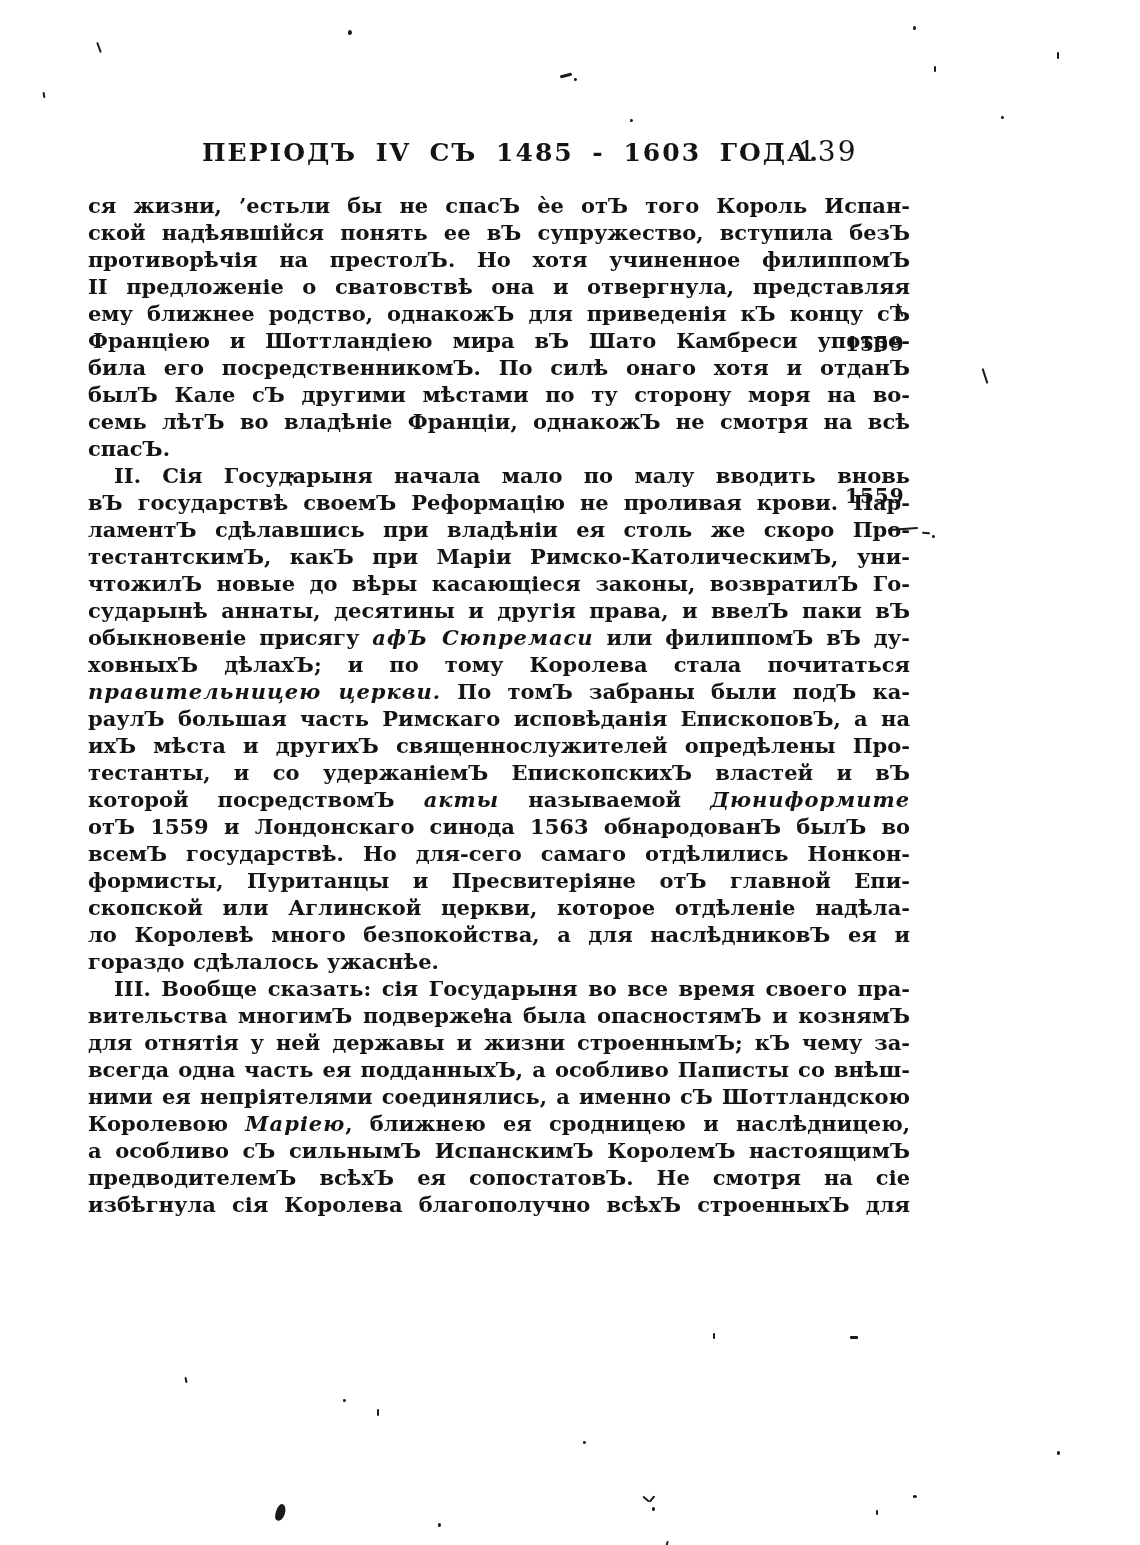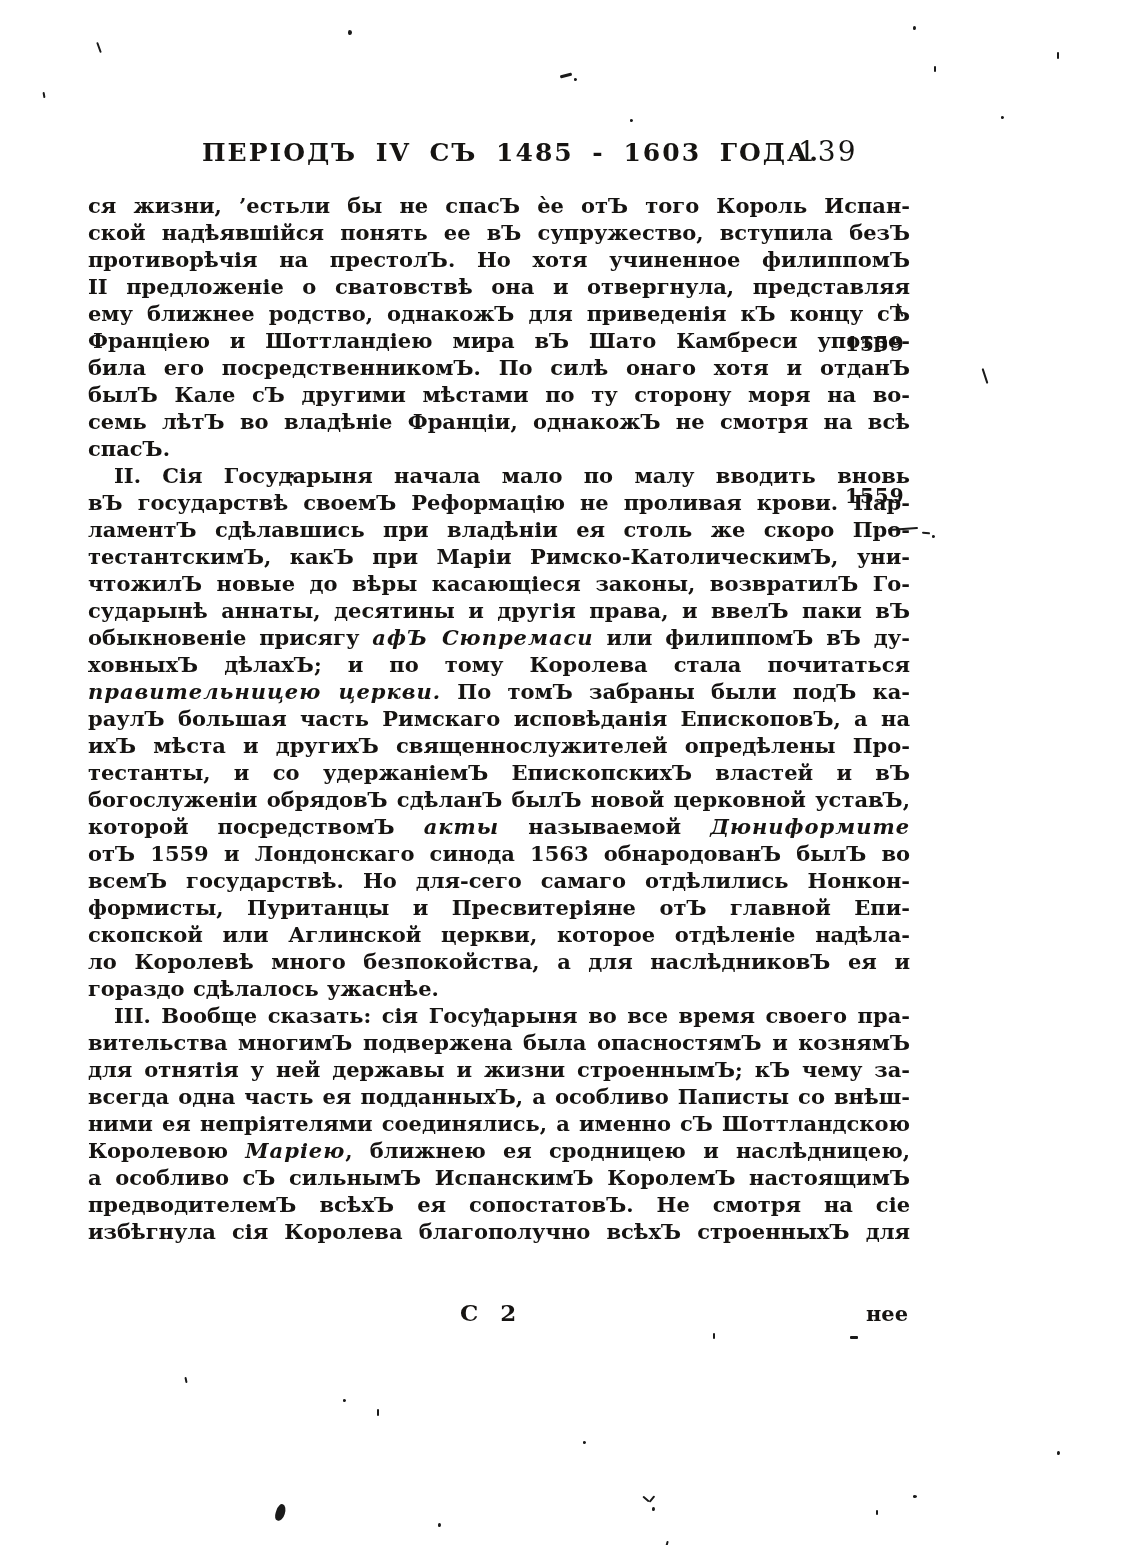--- a/index.html
+++ b/index.html
@@ -73,43 +73,38 @@
       <div class="line"><span>ламентЪ сдѣлавшись при владѣніи ея столь же скоро Про-</span></div>
       <div class="line"><span>тестантскимЪ, какЪ при Маріи Римско-КатолическимЪ, уни-</span></div>
       <div class="line"><span>чтожилЪ новые до вѣры касающіеся законы, возвратилЪ Го-</span></div>
       <div class="line"><span>сударынѣ аннаты, десятины и другія права, и ввелЪ паки вЪ</span></div>
       <div class="line"><span>обыкновеніе присягу </span><i>афЪ Сюпремаси</i><span> или филиппомЪ вЪ ду-</span></div>
       <div class="line"><span>ховныхЪ дѣлахЪ; и по тому Королева стала почитаться</span></div>
       <div class="line"><i>правительницею церкви.</i><span>  По томЪ забраны были подЪ ка-</span></div>
       <div class="line"><span>раулЪ большая часть Римскаго исповѣданія ЕпископовЪ, а на</span></div>
       <div class="line"><span>ихЪ мѣста и другихЪ священнослужителей опредѣлены Про-</span></div>
       <div class="line"><span>тестанты, и со удержаніемЪ ЕпископскихЪ властей и вЪ</span></div>
-      <div class="line"><span>богослуженіи обрядовЪ сдѣланЪ былЪ новой церковной уставЪ,</span></div>
       <div class="line"><span>которой посредствомЪ </span><i>акты</i><span> называемой </span><i>Дюниформите</i></div>
       <div class="line"><span>отЪ 1559 и Лондонскаго синода 1563 обнародованЪ былЪ во</span></div>
       <div class="line"><span>всемЪ государствѣ.  Но для-сего самаго отдѣлились Нонкон-</span></div>
       <div class="line"><span>формисты, Пуританцы и Пресвитеріяне отЪ главной Епи-</span></div>
       <div class="line"><span>скопской или Аглинской церкви, которое отдѣленіе надѣла-</span></div>
       <div class="line"><span>ло Королевѣ много безпокойства, а для наслѣдниковЪ ея и</span></div>
       <div class="line end"><span>гораздо сдѣлалось ужаснѣе.</span></div>
       <div class="line indent"><span>III. Вообще сказать: сія Государыня во все время своего пра-</span></div>
       <div class="line"><span>вительства многимЪ подвержена была опасностямЪ и кознямЪ</span></div>
       <div class="line"><span>для отнятія у ней державы и жизни строеннымЪ; кЪ чему за-</span></div>
       <div class="line"><span>всегда одна часть ея подданныхЪ, а особливо Паписты со внѣш-</span></div>
       <div class="line"><span>ними ея непріятелями соединялись, а именно сЪ Шоттландскою</span></div>
       <div class="line"><span>Королевою </span><i>Маріею</i><span>, ближнею ея сродницею и наслѣдницею,</span></div>
       <div class="line"><span>а особливо сЪ сильнымЪ ИспанскимЪ КоролемЪ настоящимЪ</span></div>
       <div class="line"><span>предводителемЪ всѣхЪ ея сопостатовЪ.  Не смотря на сіе</span></div>
       <div class="line"><span>избѣгнула сія Королева благополучно всѣхЪ строенныхЪ для</span></div>
     </div>
 
-  <div class="sig-row">
-    <span class="sig">С 2</span>
-    <span class="catchword">нее</span>
-  </div>
 
 <div class="sp" style="left: 348px; top: 8px; width: 4px; height: 5px; border-radius: 50% 60% 55% 45%;"></div>
     <div class="sp" style="left: 98px; top: 20px; width: 2px; height: 11px; border-radius: 1px; transform: rotate(-20deg);"></div>
     <div class="sp" style="left: 43px; top: 70px; width: 2px; height: 6px; border-radius: 1px; transform: rotate(-10deg);"></div>
     <div class="sp" style="left: 560px; top: 52px; width: 12px; height: 3px; border-radius: 1px; transform: rotate(-15deg);"></div>
     <div class="sp" style="left: 574px; top: 56px; width: 3px; height: 3px; border-radius: 50% 60% 55% 45%;"></div>
     <div class="sp" style="left: 913px; top: 4px; width: 3px; height: 4px; border-radius: 50% 60% 55% 45%;"></div>
     <div class="sp" style="left: 934px; top: 44px; width: 2px; height: 6px; border-radius: 1px;"></div>
     <div class="sp" style="left: 1057px; top: 30px; width: 2px; height: 7px; border-radius: 1px;"></div>
     <div class="sp" style="left: 630px; top: 97px; width: 3px; height: 3px; border-radius: 50% 60% 55% 45%;"></div>

